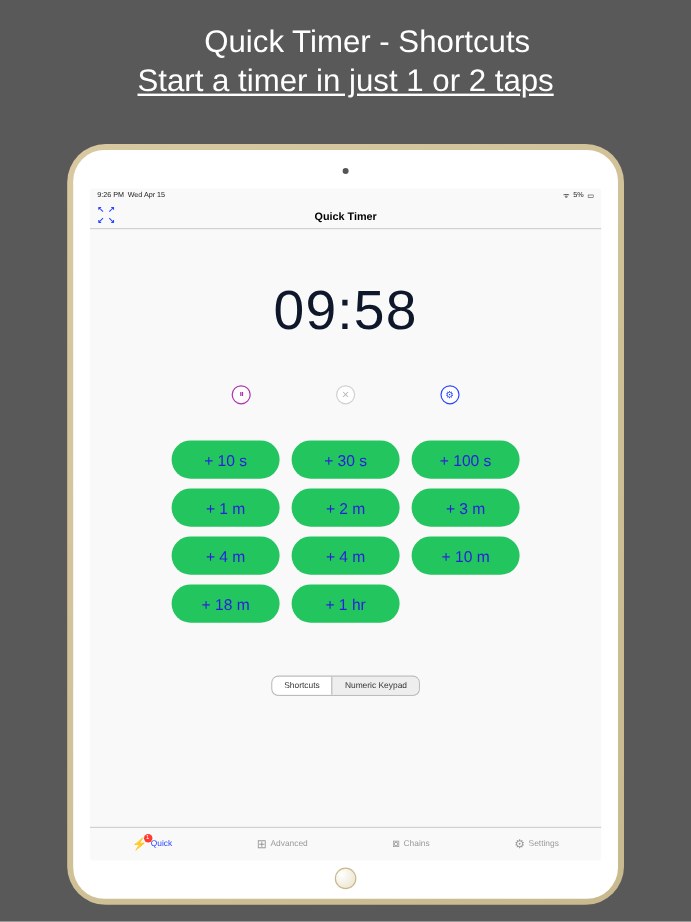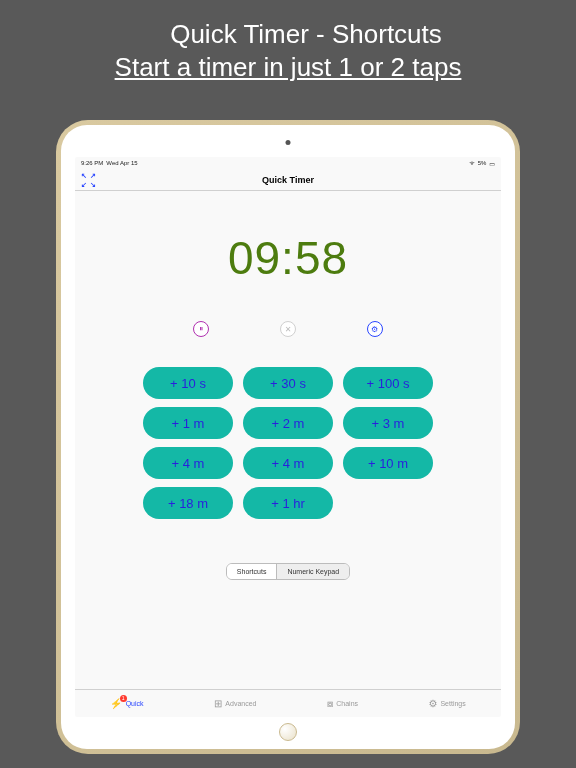--- a/index.html
+++ b/index.html
@@ -110,21 +110,21 @@
 
   .content {
     flex: 1;
     display: flex;
     flex-direction: column;
     align-items: center;
   }
   .time-display {
     font-size: 46px;
     font-weight: 400;
-    color: #4d7c0f;
+    color: #0f172a;
     margin-top: 40px;
     letter-spacing: 1px;
   }
   .control-row {
     margin-top: 36px;
     width: 260px;
     display: flex;
     justify-content: space-around;
   }
   .ctrl {
@@ -142,21 +142,21 @@
   .ctrl.settings { color: #2a46ff; border-color: #2a46ff; }
 
   .preset-grid {
     margin-top: 30px;
     display: grid;
     grid-template-columns: repeat(3, 90px);
     grid-auto-rows: 32px;
     gap: 8px 10px;
   }
   .preset-btn {
-    background: #14b8a6;
+    background: #22c55e;
     border-radius: 16px;
     display: flex;
     align-items: center;
     justify-content: center;
     font-size: 13px;
     color: #2a1fdd;
     font-weight: 400;
   }
 
   .segmented {

